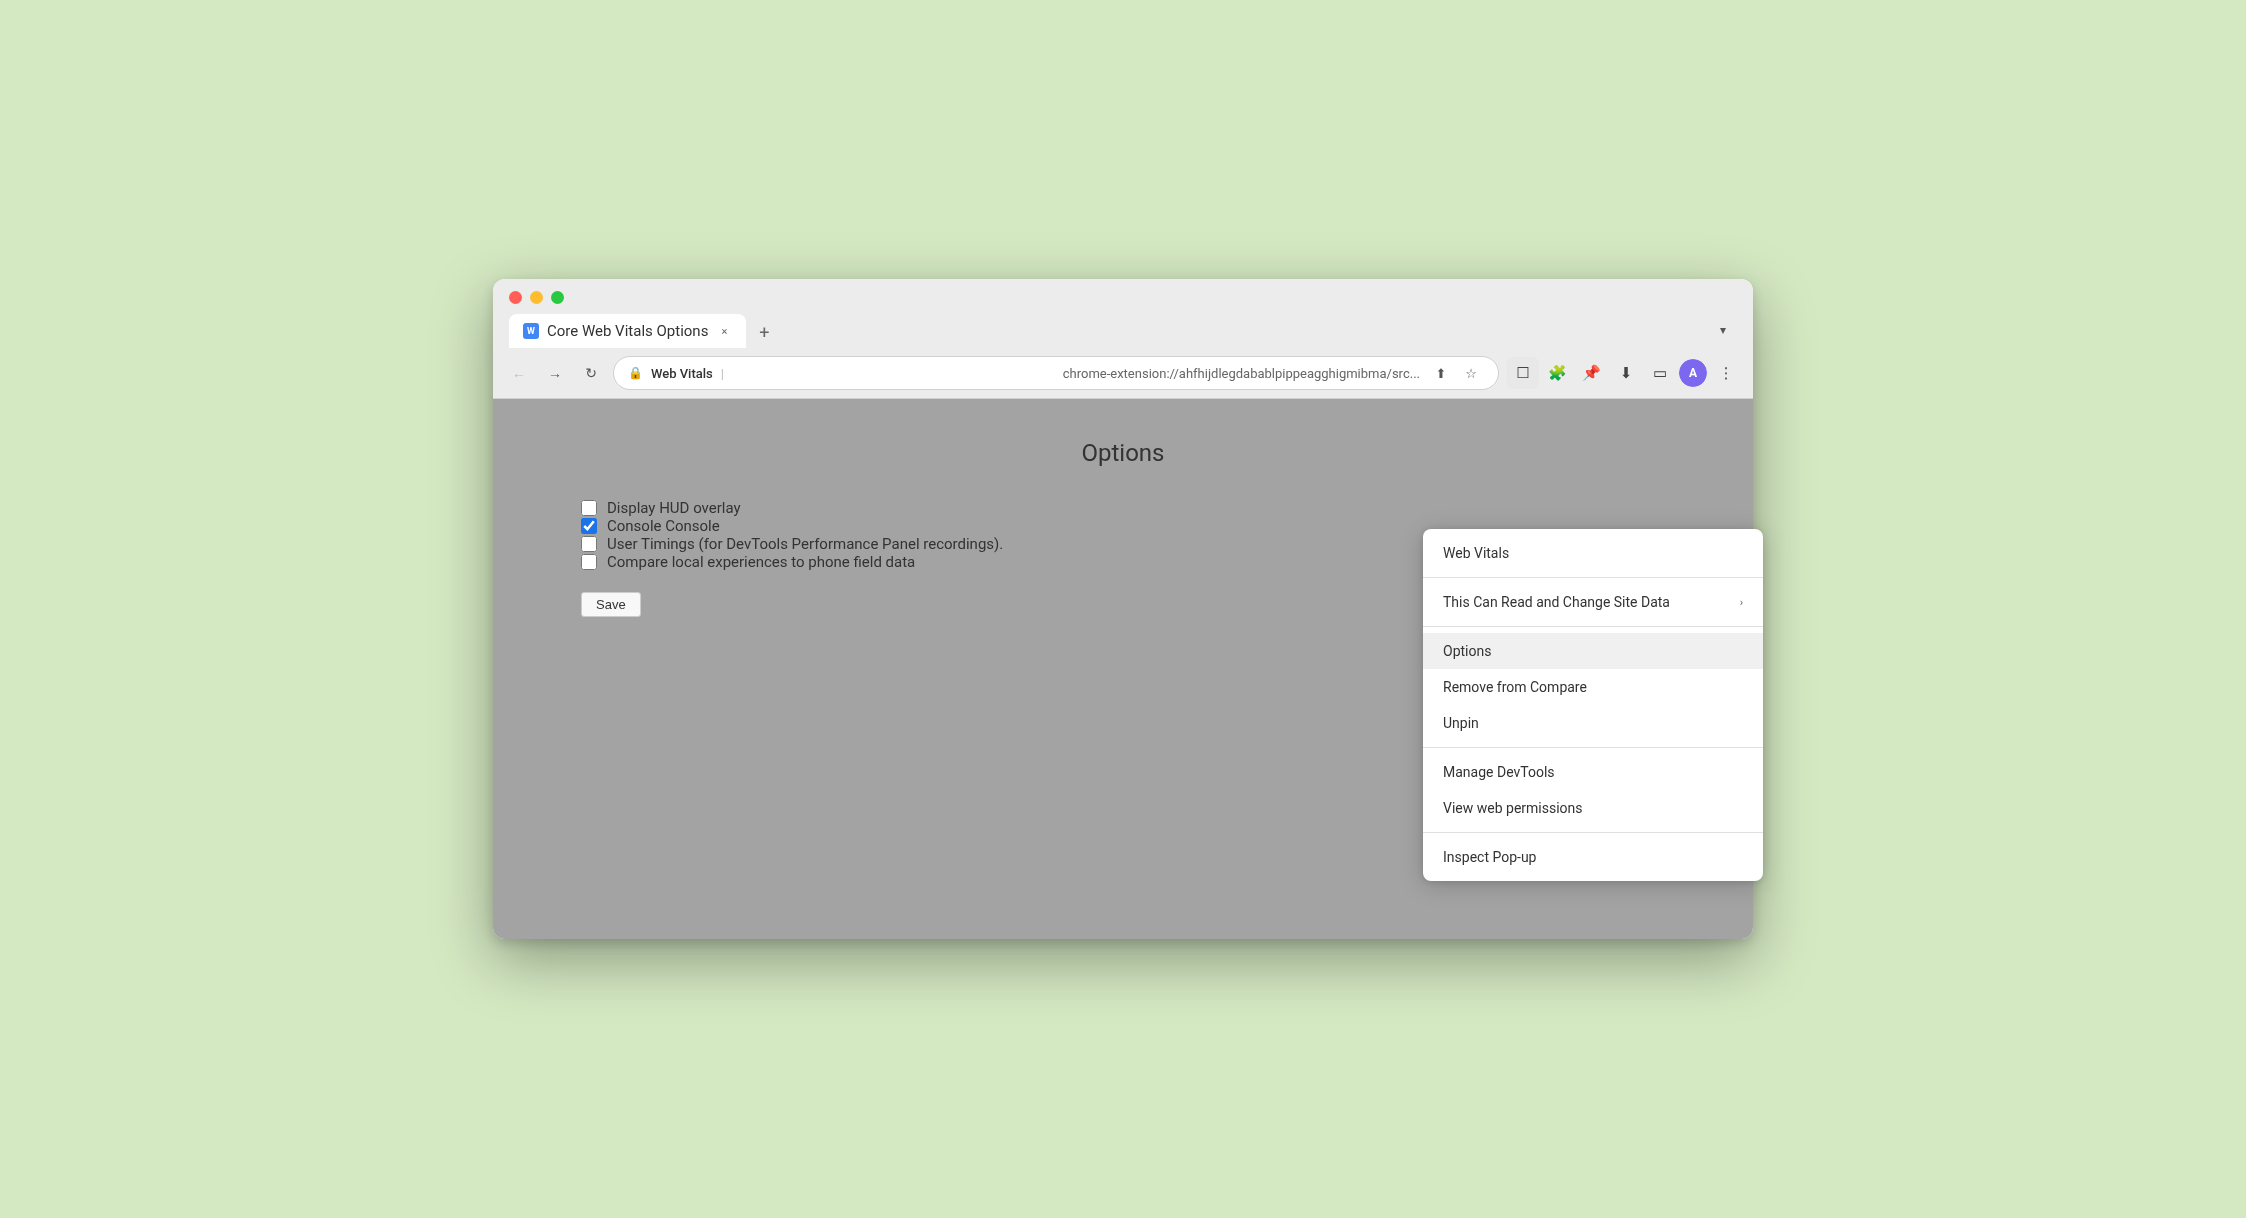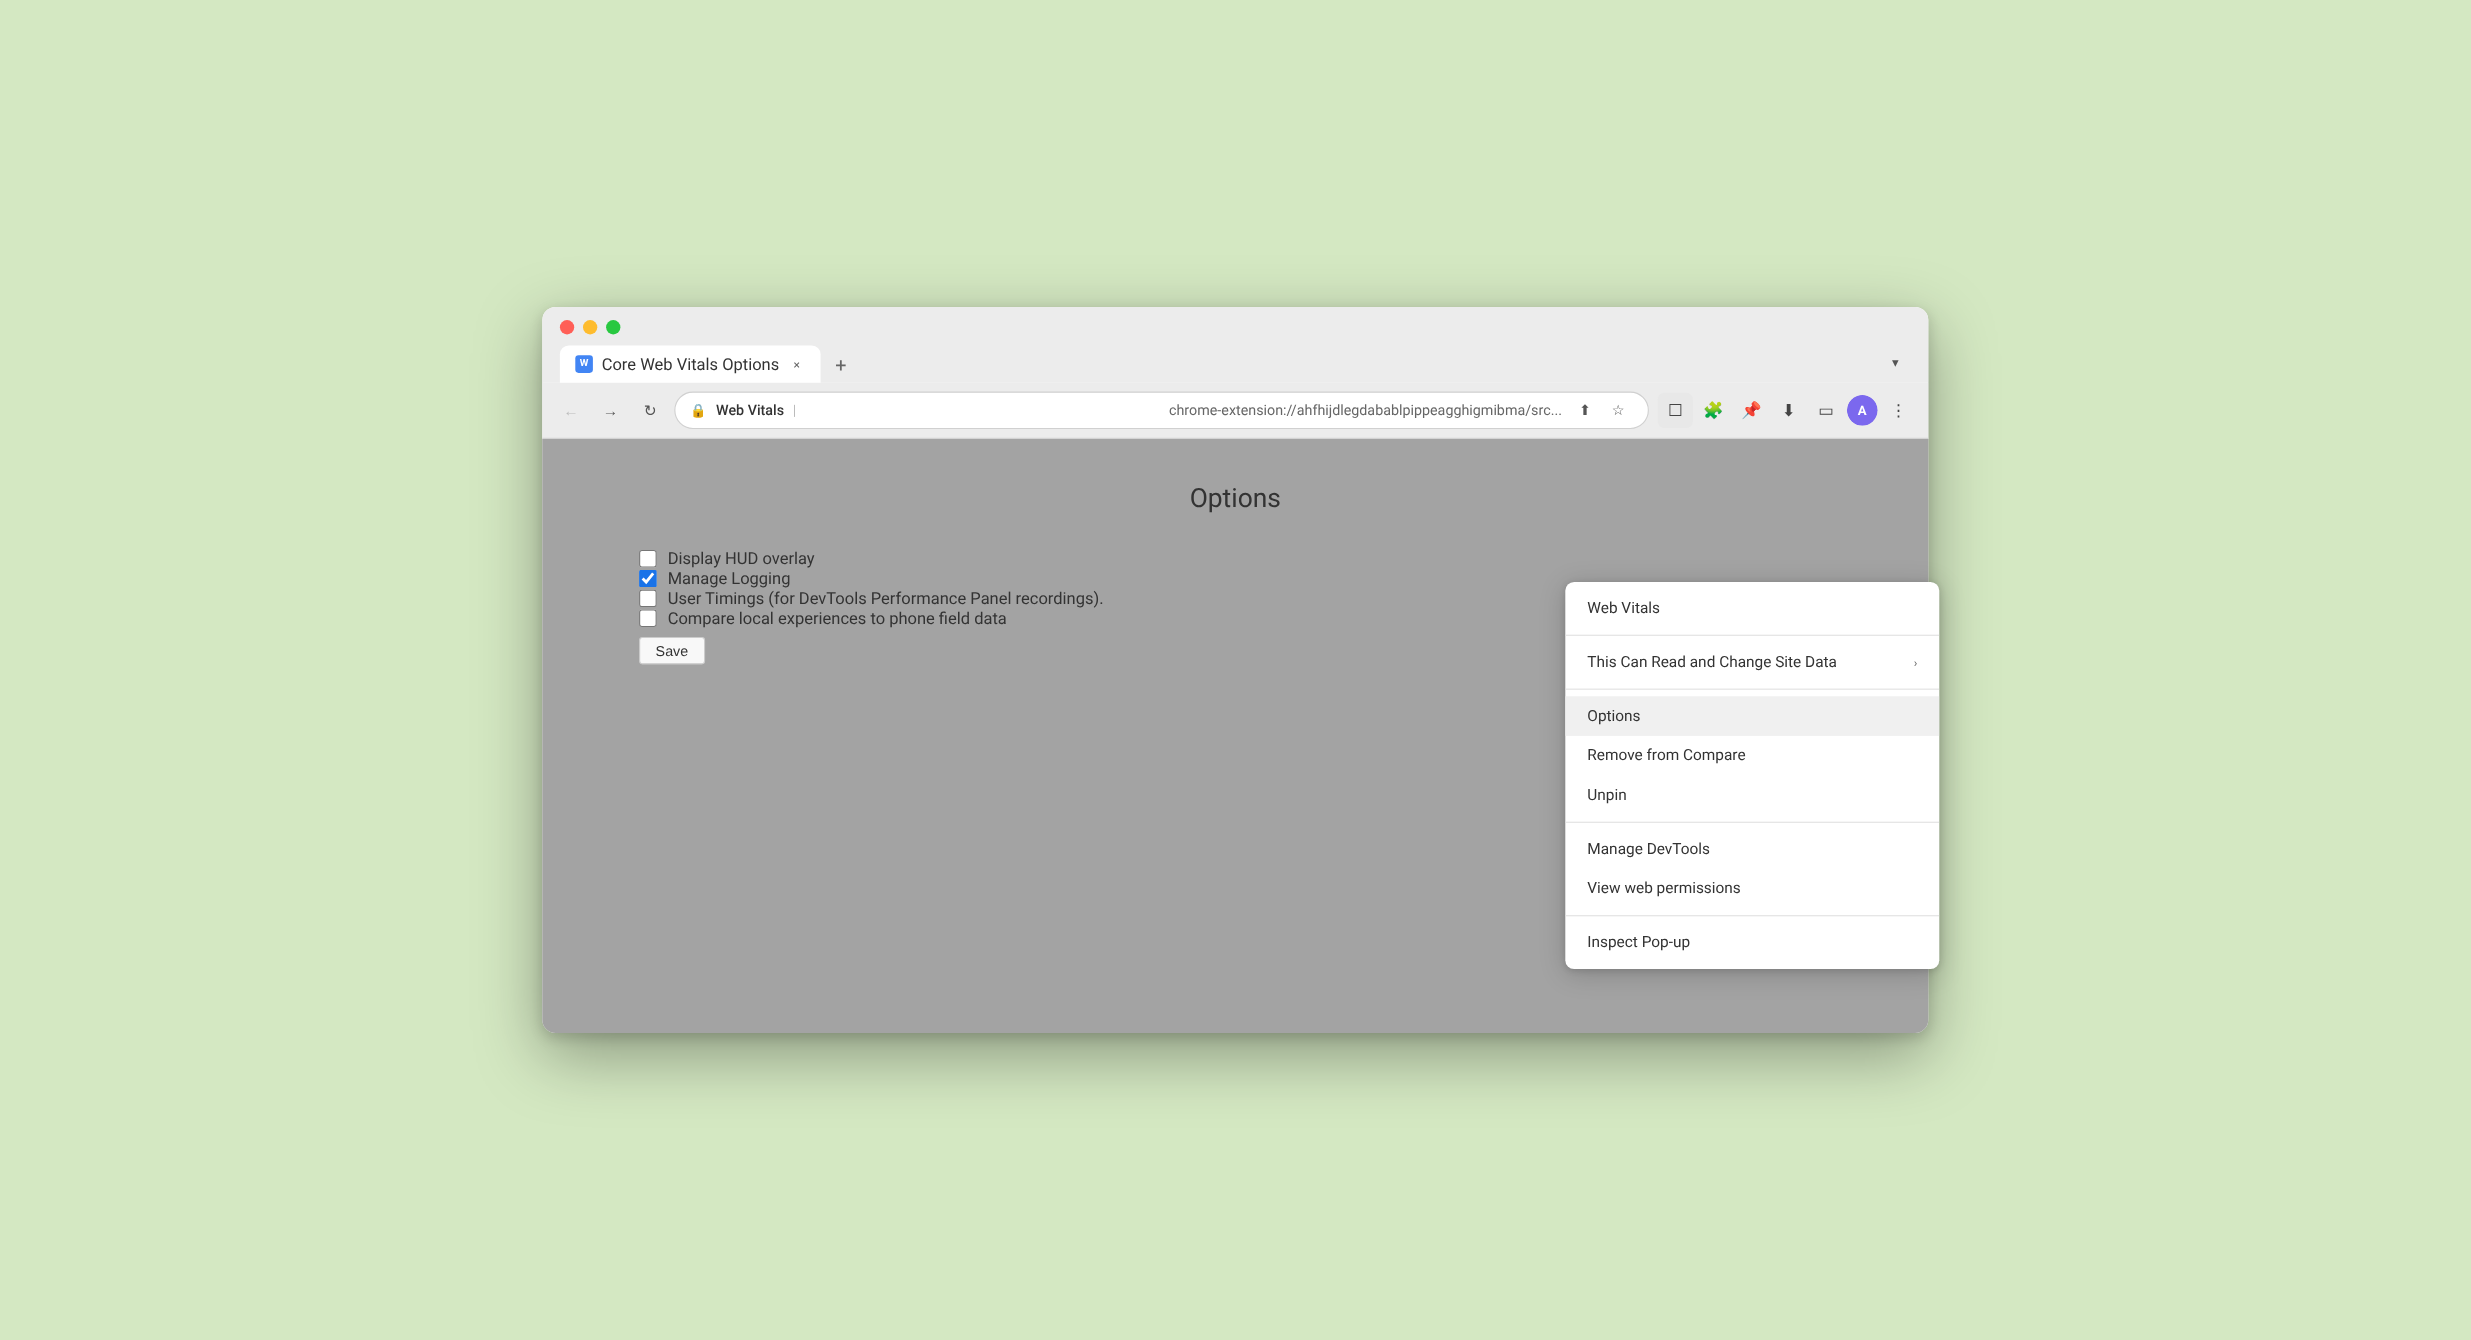--- a/index.html
+++ b/index.html
@@ -292,21 +292,21 @@
     }
 
     .checkbox-item input[type="checkbox"] {
       width: 16px;
       height: 16px;
       cursor: pointer;
       accent-color: #1a73e8;
     }
 
     .save-btn {
-      margin-top: 8px;
+      margin-top: 21px;
       padding: 4px 14px;
       font-size: 13px;
       background: #f8f8f8;
       border: 1px solid #ccc;
       border-radius: 3px;
       cursor: pointer;
       color: #333;
       width: fit-content;
     }
 
@@ -421,21 +421,21 @@
   <div class="page-content">
     <h1 class="page-title">Options</h1>
 
     <div class="options-form">
       <label class="checkbox-item">
         <input type="checkbox" style="">
         <span>Display HUD overlay</span>
       </label>
       <label class="checkbox-item">
         <input type="checkbox" checked="" style="">
-        <span>Manage Logging</span>
+        <span>Console Console</span>
       </label>
       <label class="checkbox-item">
         <input type="checkbox" style="">
         <span>User Timings (for DevTools Performance Panel recordings).</span>
       </label>
       <label class="checkbox-item">
         <input type="checkbox" style="">
         <span>Compare local experiences to phone field data</span>
       </label>
       <button class="save-btn">Save</button>

